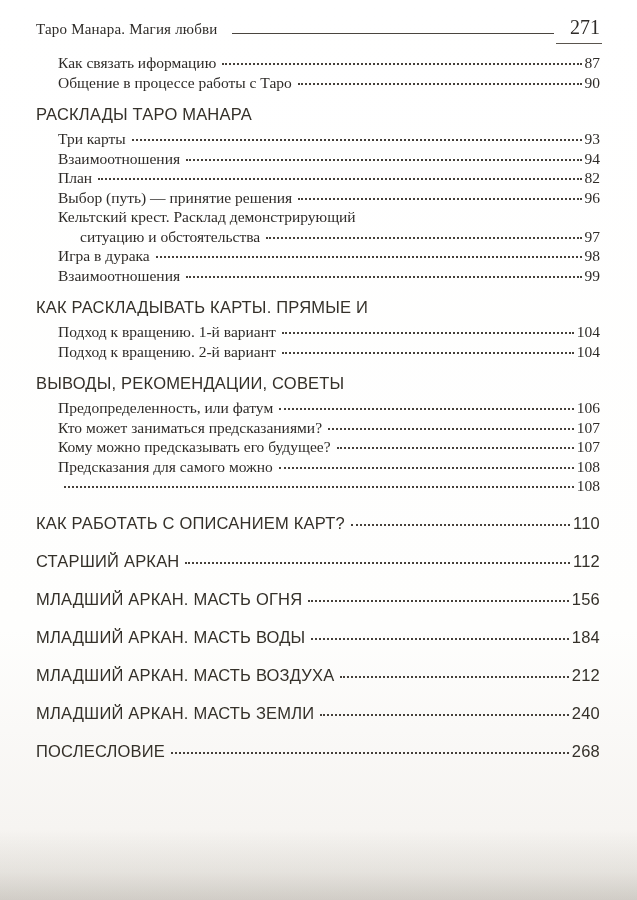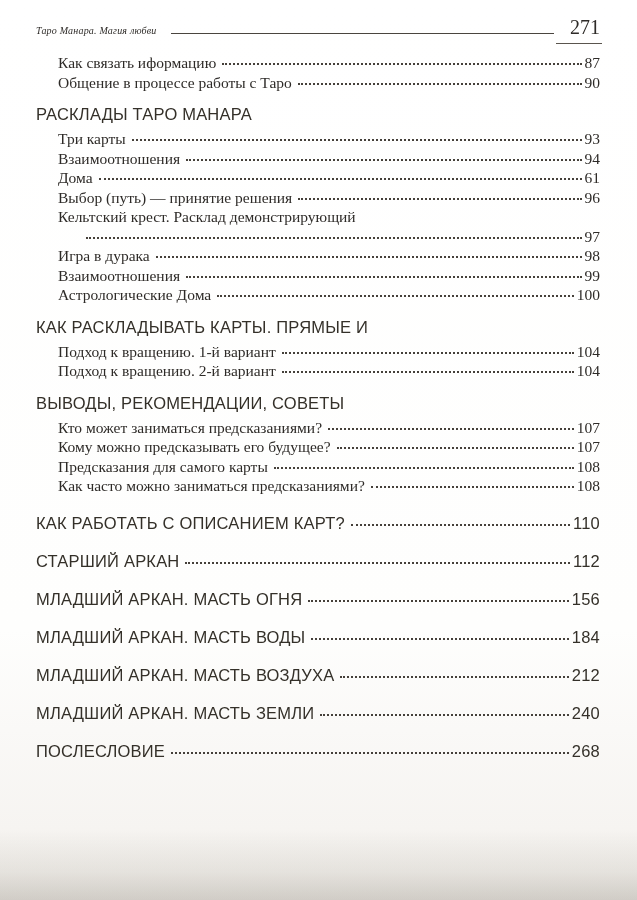--- a/index.html
+++ b/index.html
@@ -29,24 +29,23 @@
     pointer-events: none;
   }
 
   
   .header {
     display: flex;
     align-items: baseline;
     margin-bottom: 14px;
   }
   .header-title {
-    font-size: 10px;
+    font-size: 15px;
     letter-spacing: 0.2px;
     white-space: nowrap;
-    font-style: italic;
   }
   .header-rule {
     flex: 1;
     position: relative;
     min-width: 30px;
     align-self: stretch;
   }
   .header-rule::after {
     content: "";
     position: absolute;
@@ -159,62 +158,56 @@
       </div>
       <div class="toc-item entry">
         <div class="row">
           <span class="label">Взаимоотношения</span>
           <span class="leader"></span>
           <span class="pagenum">94</span>
         </div>
       </div>
       <div class="toc-item entry">
         <div class="row">
-          <span class="label">Дома</span>
-          <span class="leader"></span>
-          <span class="pagenum">61</span>
+          <span class="label">План</span>
+          <span class="leader"></span>
+          <span class="pagenum">82</span>
         </div>
       </div>
       <div class="toc-item entry">
         <div class="row">
           <span class="label">Выбор (путь) — принятие решения</span>
           <span class="leader"></span>
           <span class="pagenum">96</span>
         </div>
       </div>
       <div class="toc-item entry">
         <div class="row">
           <span class="label">Кельтский крест. Расклад демонстрирующий</span>
         </div>
         <div class="row cont">
+          <span class="label">ситуацию и обстоятельства</span>
           <span class="leader"></span>
           <span class="pagenum">97</span>
         </div>
       </div>
       <div class="toc-item entry">
         <div class="row">
           <span class="label">Игра в дурака</span>
           <span class="leader"></span>
           <span class="pagenum">98</span>
         </div>
       </div>
       <div class="toc-item entry">
         <div class="row">
           <span class="label">Взаимоотношения</span>
           <span class="leader"></span>
           <span class="pagenum">99</span>
         </div>
       </div>
-      <div class="toc-item entry">
-        <div class="row">
-          <span class="label">Астрологические Дома</span>
-          <span class="leader"></span>
-          <span class="pagenum">100</span>
-        </div>
-      </div>
       <div class="toc-item section">
         <div class="row">
           <span class="label">КАК РАСКЛАДЫВАТЬ КАРТЫ. ПРЯМЫЕ И</span>
         </div>
       </div>
       <div class="toc-item entry">
         <div class="row">
           <span class="label">Подход к вращению. 1-й вариант</span>
           <span class="leader"></span>
           <span class="pagenum">104</span>
@@ -227,42 +220,48 @@
           <span class="pagenum">104</span>
         </div>
       </div>
       <div class="toc-item section">
         <div class="row">
           <span class="label">ВЫВОДЫ, РЕКОМЕНДАЦИИ, СОВЕТЫ</span>
         </div>
       </div>
       <div class="toc-item entry">
         <div class="row">
+          <span class="label">Предопределенность, или фатум</span>
+          <span class="leader"></span>
+          <span class="pagenum">106</span>
+        </div>
+      </div>
+      <div class="toc-item entry">
+        <div class="row">
           <span class="label">Кто может заниматься предсказаниями?</span>
           <span class="leader"></span>
           <span class="pagenum">107</span>
         </div>
       </div>
       <div class="toc-item entry">
         <div class="row">
           <span class="label">Кому можно предсказывать его будущее?</span>
           <span class="leader"></span>
           <span class="pagenum">107</span>
         </div>
       </div>
       <div class="toc-item entry">
         <div class="row">
-          <span class="label">Предсказания для самого карты</span>
+          <span class="label">Предсказания для самого можно</span>
           <span class="leader"></span>
           <span class="pagenum">108</span>
         </div>
       </div>
       <div class="toc-item entry">
         <div class="row">
-          <span class="label">Как часто можно заниматься предсказаниями?</span>
           <span class="leader"></span>
           <span class="pagenum">108</span>
         </div>
       </div>
       <div class="toc-item chapter">
         <div class="row">
           <span class="label">КАК РАБОТАТЬ С ОПИСАНИЕМ КАРТ?</span>
           <span class="leader"></span>
           <span class="pagenum">110</span>
         </div>

